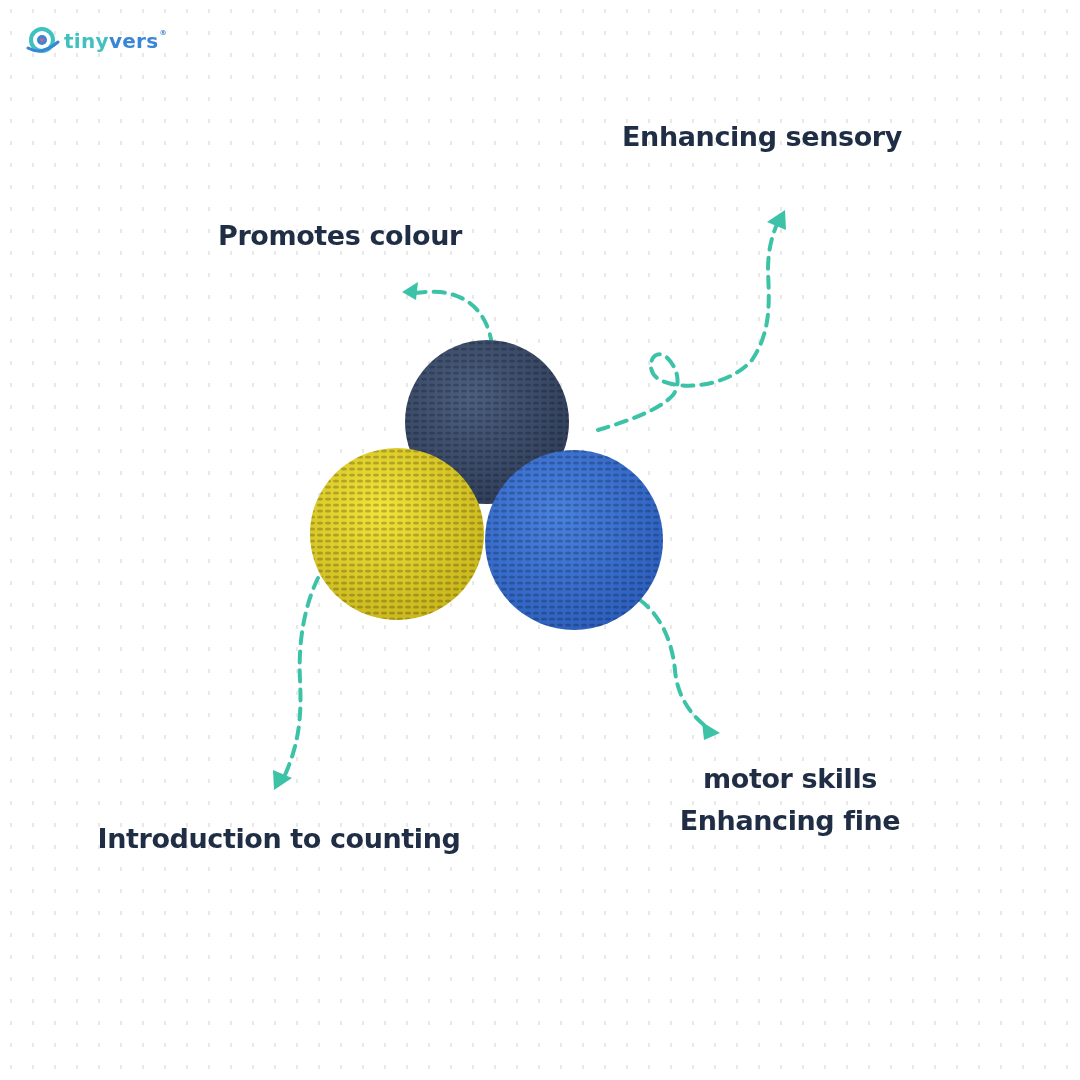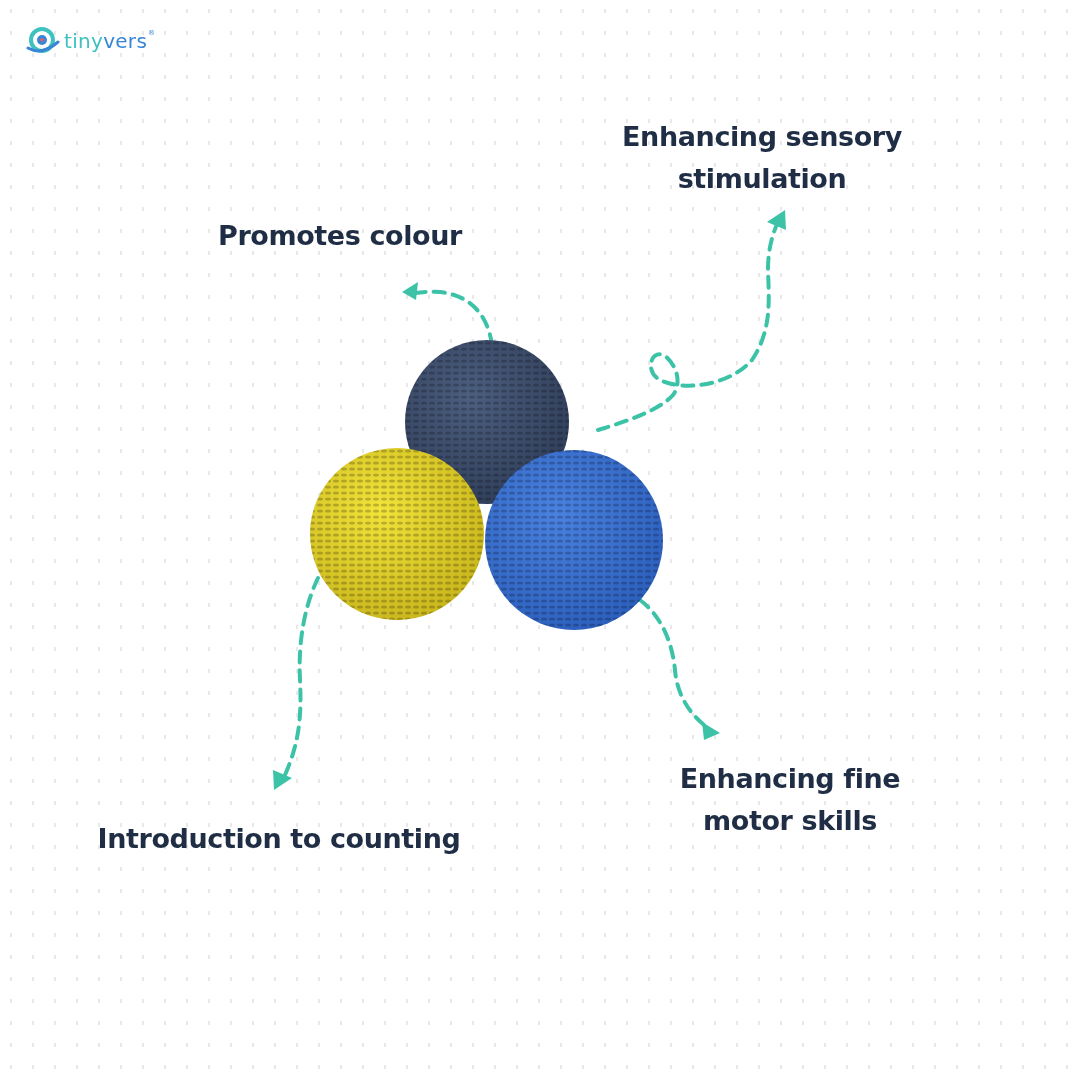--- a/index.html
+++ b/index.html
@@ -15,21 +15,21 @@
       background-size: 22px 22px;
       opacity: 0.85;
     }
     .logo {
       position: absolute; left: 26px; top: 26px;
       display: flex; align-items: center; gap: 4px;
     }
     .logo-mark { width: 34px; height: 30px; }
     .logo-text {
       font-family: "DejaVu Sans", sans-serif;
-      font-weight: normal; font-size: 20px; letter-spacing: 0.3px;
+      font-weight: bold; font-size: 20px; letter-spacing: 0.3px;
       color: #3fc1c0;
     }
     .logo-text .vers { color: #3a86d6; }
     .logo-reg { font-size: 7px; color: #3a86d6; vertical-align: top; margin-left: 1px; }
 
     .label {
       position: absolute;
       font-family: "DejaVu Sans", sans-serif;
       font-weight: bold;
       color: #1f2d45;
@@ -60,34 +60,33 @@
     <path d="M14 14 l2 2 l2 -2 a1.2 1.2 0 0 0 -2 -1.2 a1.2 1.2 0 0 0 -2 1.2z" fill="#e85a6a"></path>
     <path d="M2 22 Q16 30 32 16" fill="none" stroke="#3a86d6" stroke-width="3" stroke-linecap="round"></path>
   </svg>
   <div class="logo-text">
     <span>tiny</span><span class="vers">vers</span><span class="logo-reg">®</span>
   </div>
 </div>
 
 <div class="label" id="lbl-sensory">
   <span>Enhancing sensory</span>
-  <span>stimulation</span>
 </div>
 
 <div class="label" id="lbl-colour">
   <span>Promotes colour</span>
 </div>
 
 <div class="label" id="lbl-count">
   <span>Introduction to counting</span>
 </div>
 
 <div class="label" id="lbl-motor">
+  <span>motor skills</span>
   <span>Enhancing fine</span>
-  <span>motor skills</span>
 </div>
 
 <svg class="arrows" viewBox="0 0 1080 1080" width="1080" height="1080">
   <g fill="none" stroke="#3cc3a7" stroke-width="4" stroke-dasharray="11 8" stroke-linecap="round">
 
     <path d="M492 345 C488 315, 470 295, 440 292 C425 291, 415 293, 408 294"></path>
 
     <path d="M598 430 C625 422, 660 410, 673 395 C682 383, 677 365, 664 355 C650 350, 645 372, 660 380 C685 392, 730 385, 752 360 C772 330, 769 300, 768 270 C768 250, 772 235, 778 222"></path>
 
     <path d="M318 578 C305 605, 298 640, 300 680 C302 720, 298 745, 285 775"></path>

